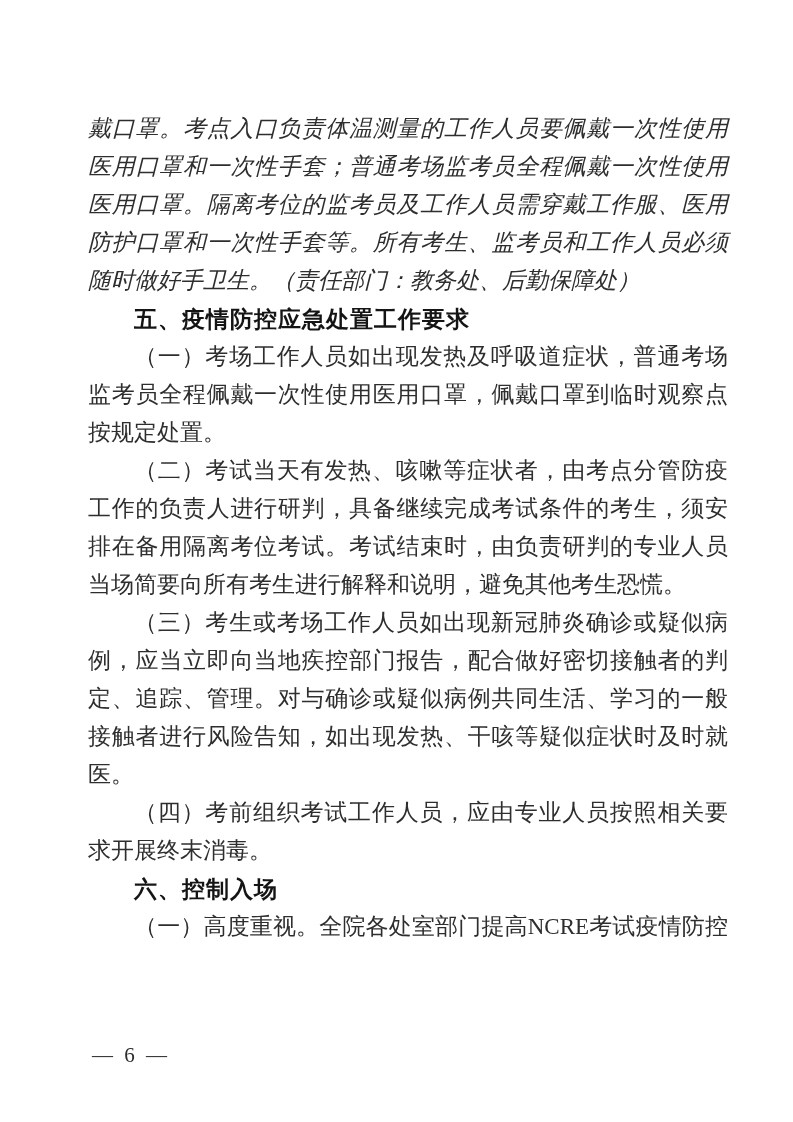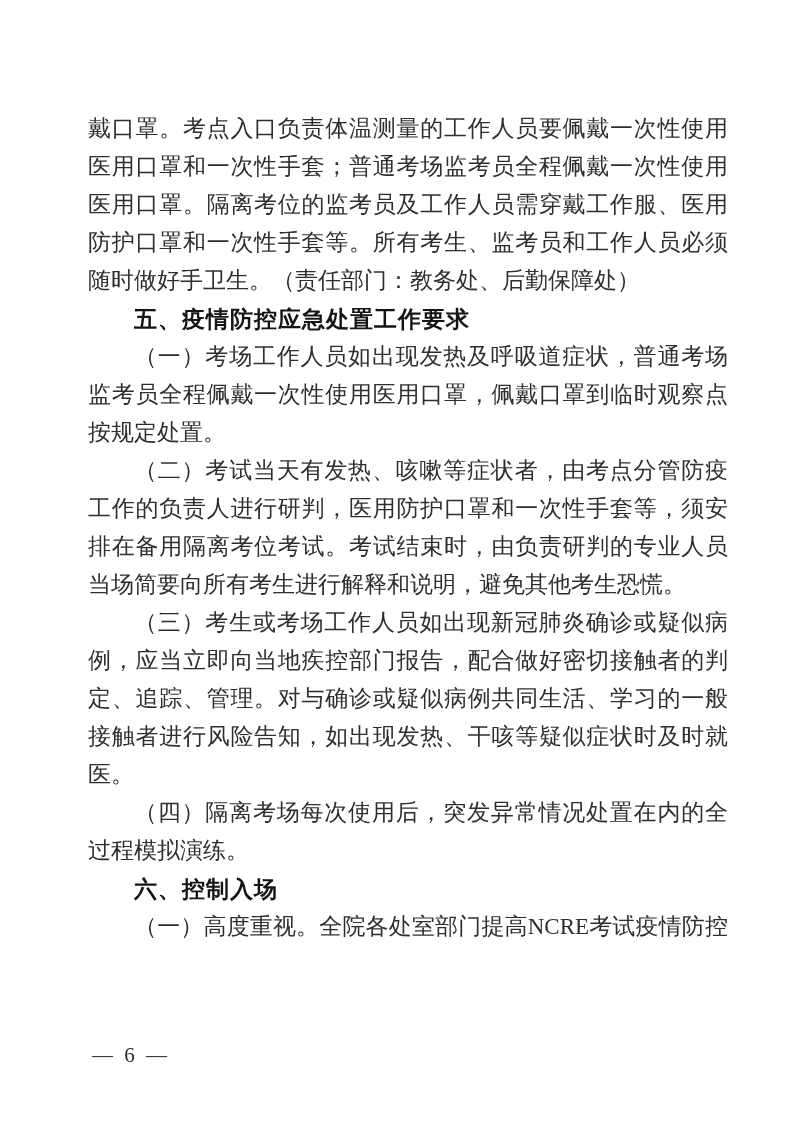--- a/index.html
+++ b/index.html
@@ -25,20 +25,21 @@
   .para {
     margin: 0;
     font-size: 23px;
     line-height: 38px;
     text-align: justify;
     text-indent: 2em;
     word-break: normal;
   }
   .para.no-indent {
     text-indent: 0;
+    font-style: italic;
   }
   .para.fill-last {
     text-align-last: justify;
   }
   .heading {
     margin: 0;
     font-size: 23px;
     line-height: 38px;
     font-weight: 700;
     text-indent: 2em;
@@ -61,25 +62,25 @@
 
 <div class="page">
   <div class="content">
 
     <p class="para no-indent">戴口罩。考点入口负责体温测量的工作人员要佩戴一次性使用医用口罩和一次性手套；普通考场监考员全程佩戴一次性使用医用口罩。隔离考位的监考员及工作人员需穿戴工作服、医用防护口罩和一次性手套等。所有考生、监考员和工作人员必须随时做好手卫生。（责任部门：教务处、后勤保障处）</p>
 
     <h2 class="heading">五、疫情防控应急处置工作要求</h2>
 
     <p class="para">（一）考场工作人员如出现发热及呼吸道症状，普通考场监考员全程佩戴一次性使用医用口罩，佩戴口罩到临时观察点按规定处置。</p>
 
-    <p class="para">（二）考试当天有发热、咳嗽等症状者，由考点分管防疫工作的负责人进行研判，医用防护口罩和一次性手套等，须安排在备用隔离考位考试。考试结束时，由负责研判的专业人员当场简要向所有考生进行解释和说明，避免其他考生恐慌。</p>
+    <p class="para">（二）考试当天有发热、咳嗽等症状者，由考点分管防疫工作的负责人进行研判，具备继续完成考试条件的考生，须安排在备用隔离考位考试。考试结束时，由负责研判的专业人员当场简要向所有考生进行解释和说明，避免其他考生恐慌。</p>
 
     <p class="para">（三）考生或考场工作人员如出现新冠肺炎确诊或疑似病例，应当立即向当地疾控部门报告，配合做好密切接触者的判定、追踪、管理。对与确诊或疑似病例共同生活、学习的一般接触者进行风险告知，如出现发热、干咳等疑似症状时及时就医。</p>
 
-    <p class="para">（四）隔离考场每次使用后，突发异常情况处置在内的全过程模拟演练。</p>
+    <p class="para">（四）考前组织考试工作人员，应由专业人员按照相关要求开展终末消毒。</p>
 
 
     <h2 class="heading">六、控制入场</h2>
 
     <p class="para fill-last">（一）高度重视。全院各处室部门提高NCRE考试疫情防控</p>
 
   </div>
 
   <div class="page-number">— 6 —</div>
 </div>

